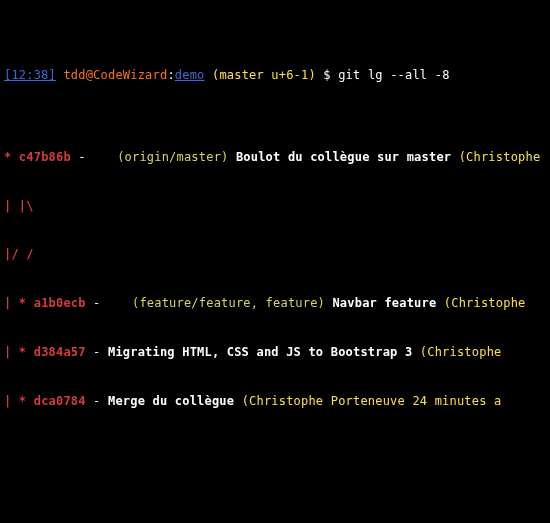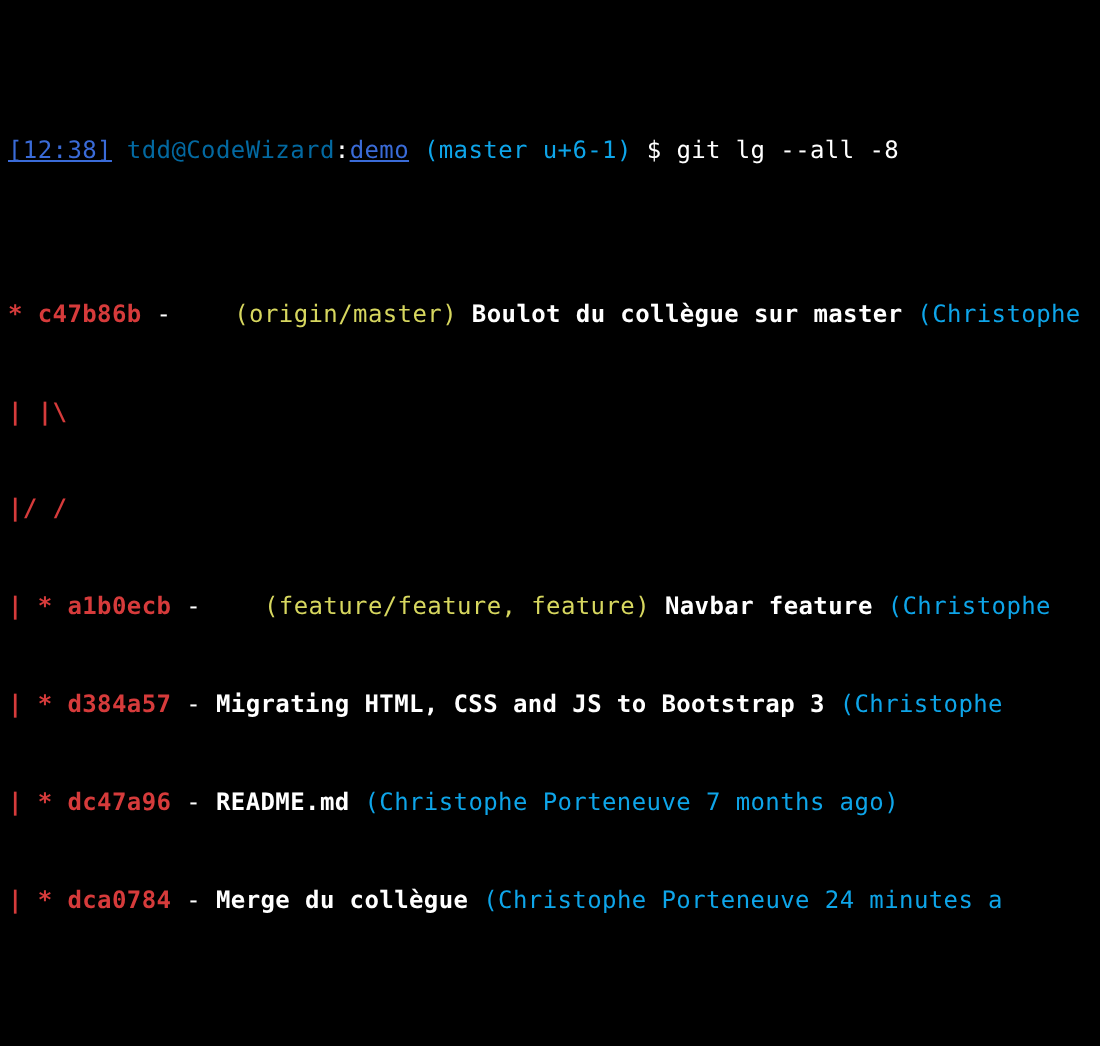--- a/index.html
+++ b/index.html
@@ -14,42 +14,41 @@
     font-family: Menlo, Monaco, Consolas, monospace;
     font-size: 12px;
     line-height: 16.3px;
     white-space: pre;
     color: #fff;
     padding: 2px 4px;
     letter-spacing: 0.2px;
   }
   .ln { display: block; }
   .blue   { color: #3a6bd8; text-decoration: underline; }
-  .cyan   { color: #0369a1; text-align: right; }
+  .cyan   { color: #f97316; text-align: right; }
   .red    { color: #d63b3b; }
-  .green  { color: #0ea5e9; }
+  .green  { color: #fde047; }
   .yellow { color: #d7d75f; margin-left: 24px; }
   .white  { color: #ffffff; }
   .bold   { font-weight: bold; }
 </style>
 </head>
 <body>
 
 <div class="term">
 
   
   <span class="ln"><span class="blue">[12:38]</span><span> </span><span class="cyan">tdd@CodeWizard</span><span class="white">:</span><span class="blue">demo</span><span> </span><span class="green">(master u+6-1)</span><span class="white"> $ </span><span class="white">git lg --all -8</span></span>
 
   
   <span class="ln"><span class="red bold">* </span><span class="red bold">c47b86b</span><span class="white"> - </span><span class="yellow">(origin/master)</span><span class="white bold"> Boulot du collègue sur master </span><span class="green">(Christophe</span></span>
   <span class="ln red bold">| |\  </span>
   <span class="ln red bold">|/ /  </span>
   <span class="ln"><span class="red bold">| * </span><span class="red bold">a1b0ecb</span><span class="white"> - </span><span class="yellow">(feature/feature, feature)</span><span class="white bold"> Navbar feature </span><span class="green">(Christophe </span></span>
   <span class="ln"><span class="red bold">| * </span><span class="red bold">d384a57</span><span class="white"> - </span><span class="white bold">Migrating HTML, CSS and JS to Bootstrap 3 </span><span class="green">(Christophe </span></span>
-  <span class="ln"><span class="red bold">| * </span><span class="red bold">dc47a96</span><span class="white"> - </span><span class="white bold">README.md </span><span class="green">(Christophe Porteneuve 7 months ago)</span></span>
   <span class="ln"><span class="red bold">| * </span><span class="red bold">dca0784</span><span class="white"> - </span><span class="white bold">Merge du collègue </span><span class="green">(Christophe Porteneuve 24 minutes a</span></span>
   
   
   
 
   
   
 
   
   

